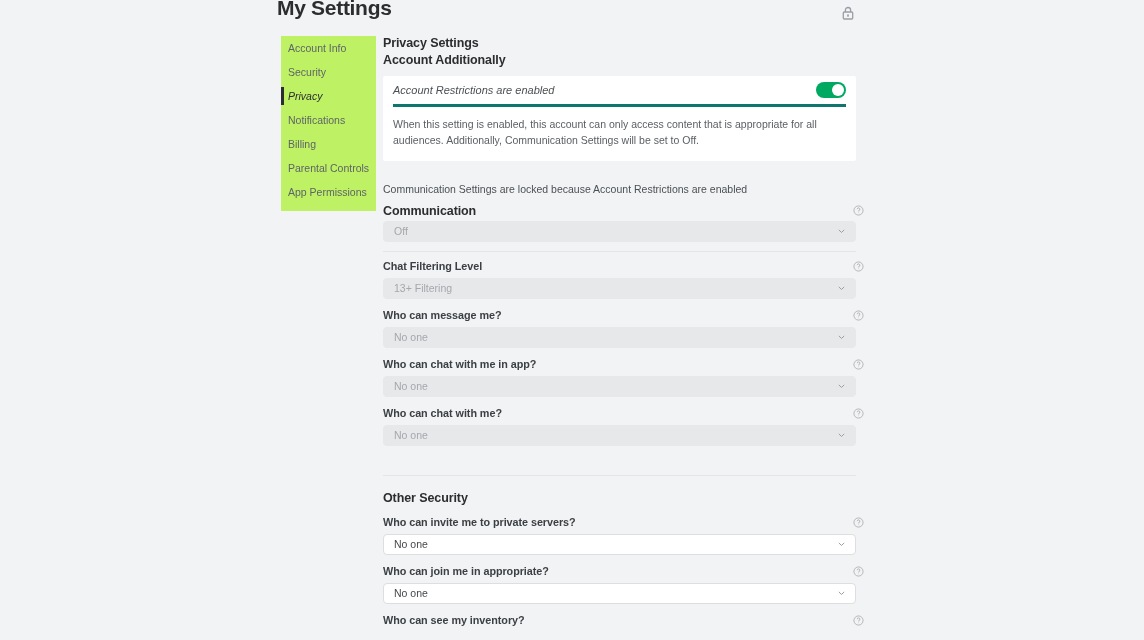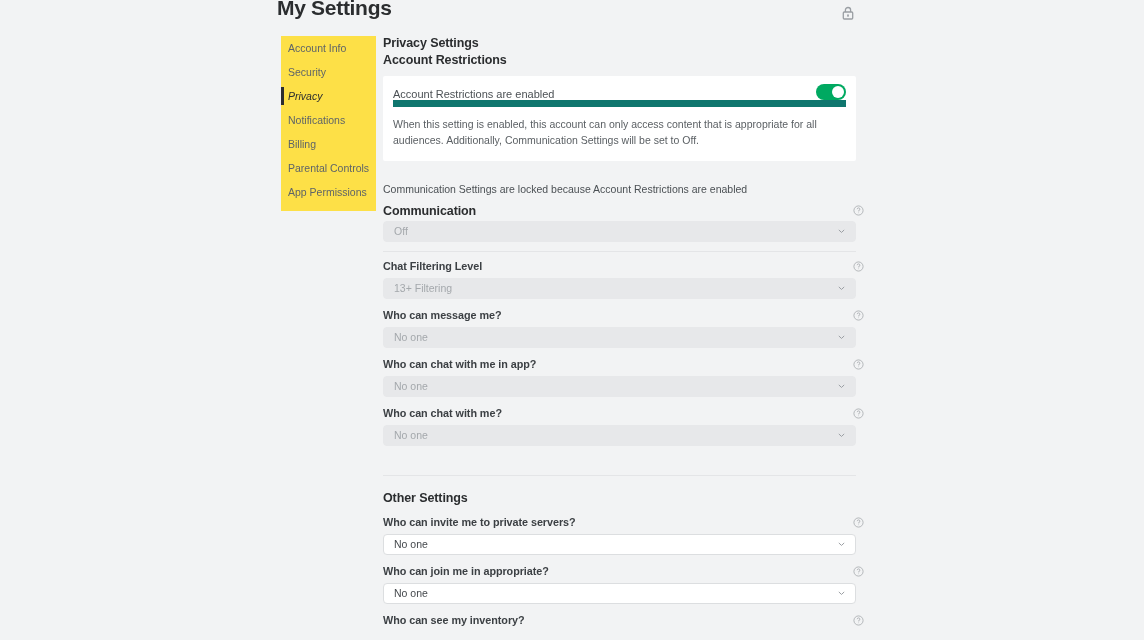--- a/index.html
+++ b/index.html
@@ -44,21 +44,21 @@
   }
   .lock-badge svg { display: block; width: 16px; height: 16px; }
 
   
   .sidebar {
     position: absolute;
     left: 281px;
     top: 36px;
     width: 95px;
     height: 175px;
-    background: #fde047;
+    background: #bef264;
   }
 
   .nav-item {
     position: relative;
     height: 24px;
     display: flex;
     align-items: center;
     padding-left: 7px;
     font-size: 10.5px;
     color: #5e6468;
@@ -104,24 +104,25 @@
 
   
   .card {
     background: #ffffff;
     border-radius: 2px;
     width: 473px;
     padding: 0 10px;
   }
   .card-row {
     display: flex;
-    align-items: flex-end;
+    align-items: center;
     justify-content: space-between;
     height: 31px;
-    border-bottom: 7px solid #0f766e;
+    border-bottom: 3px solid #0f766e;
+    font-style: italic;
   }
   .card-row-label {
     font-size: 11px;
     color: #4b5054;
   }
   .card-desc {
     font-size: 10.5px;
     line-height: 1.55;
     color: #5a5f63;
     padding: 9px 0 12px 0;
@@ -266,21 +267,21 @@
     </div>
     <div class="nav-item">
       <span>App Permissions</span>
     </div>
   </nav>
 
   <main class="content">
 
     <div class="section-title">Privacy Settings</div>
 
-    <div class="sub-title">Account Restrictions</div>
+    <div class="sub-title">Account Additionally</div>
 
     <div class="card">
       <div class="card-row">
         <span class="card-row-label">Account Restrictions are enabled</span>
         <span class="toggle"></span>
       </div>
       <div class="card-desc">When this setting is enabled, this account can only access content that is appropriate for all audiences. Additionally, Communication Settings will be set to Off.</div>
     </div>
 
     <div class="locked-note">Communication Settings are locked because Account Restrictions are enabled</div>
@@ -395,21 +396,21 @@
               <path d="M2 3.8L5 6.6L8 3.8"></path>
             </svg>
         </span>
       </div>
     </div>
 
     <div class="gap-lg"></div>
     <div class="divider"></div>
     <div class="gap-md"></div>
 
-    <div class="sub-title">Other Settings</div>
+    <div class="sub-title">Other Security</div>
 
     <div class="field">
       <div class="field-head">
         <span class="field-label">Who can invite me to private servers?</span>
         <span class="help-icon">
           <svg viewBox="0 0 12 12" fill="none" stroke="currentColor" stroke-width="0.9">
             <circle cx="6" cy="6" r="5"></circle>
             <path d="M4.6 4.5a1.45 1.45 0 1 1 1.6 1.55v0.9"></path>
             <circle cx="6.1" cy="8.5" r="0.45" fill="currentColor" stroke="none"></circle>
           </svg>

